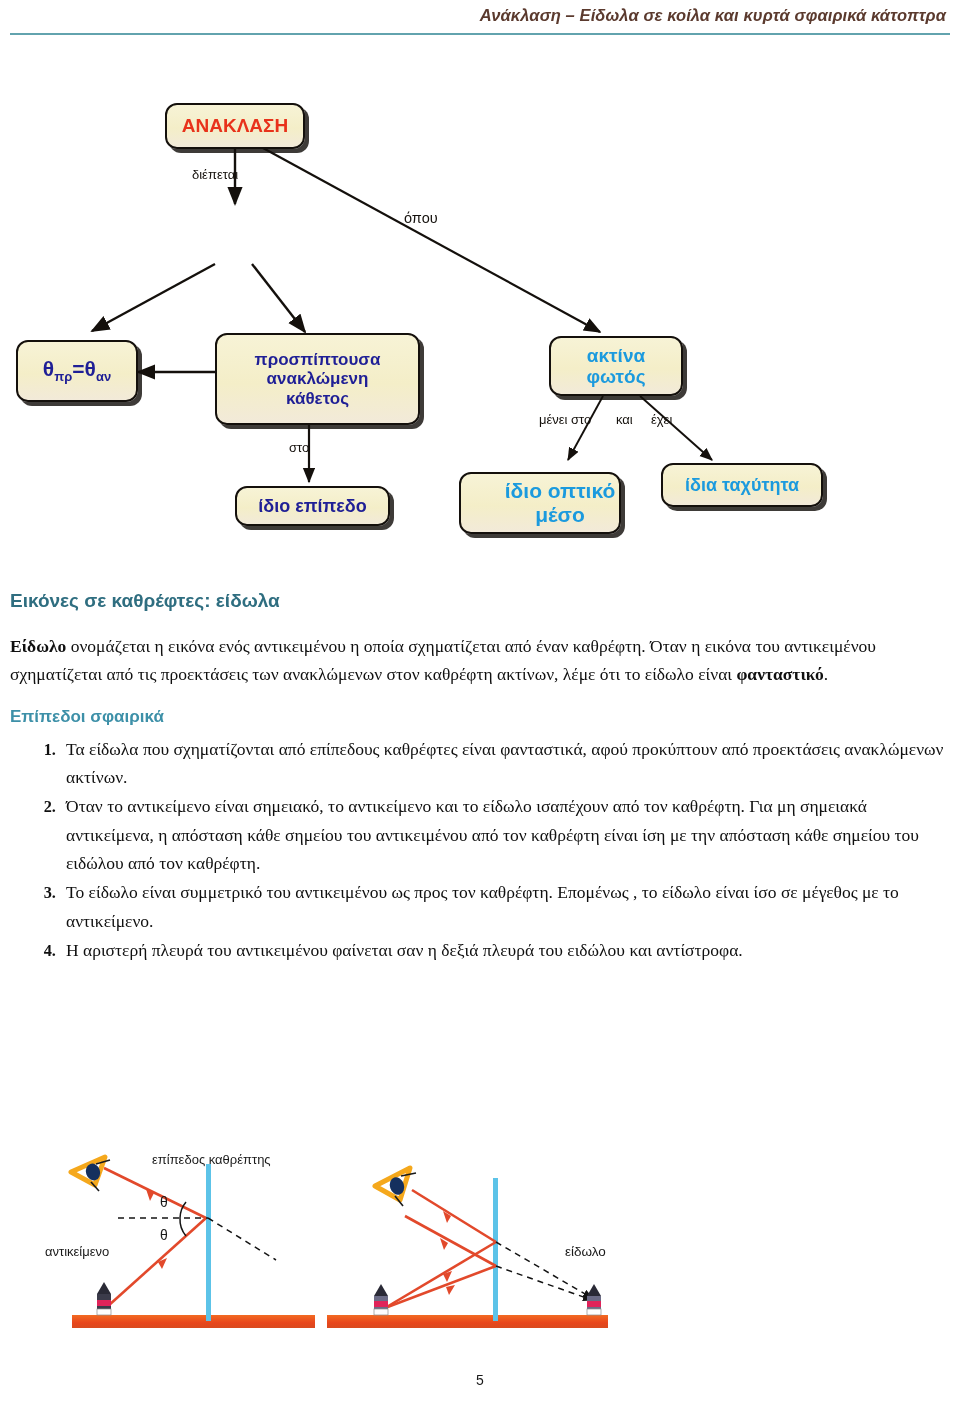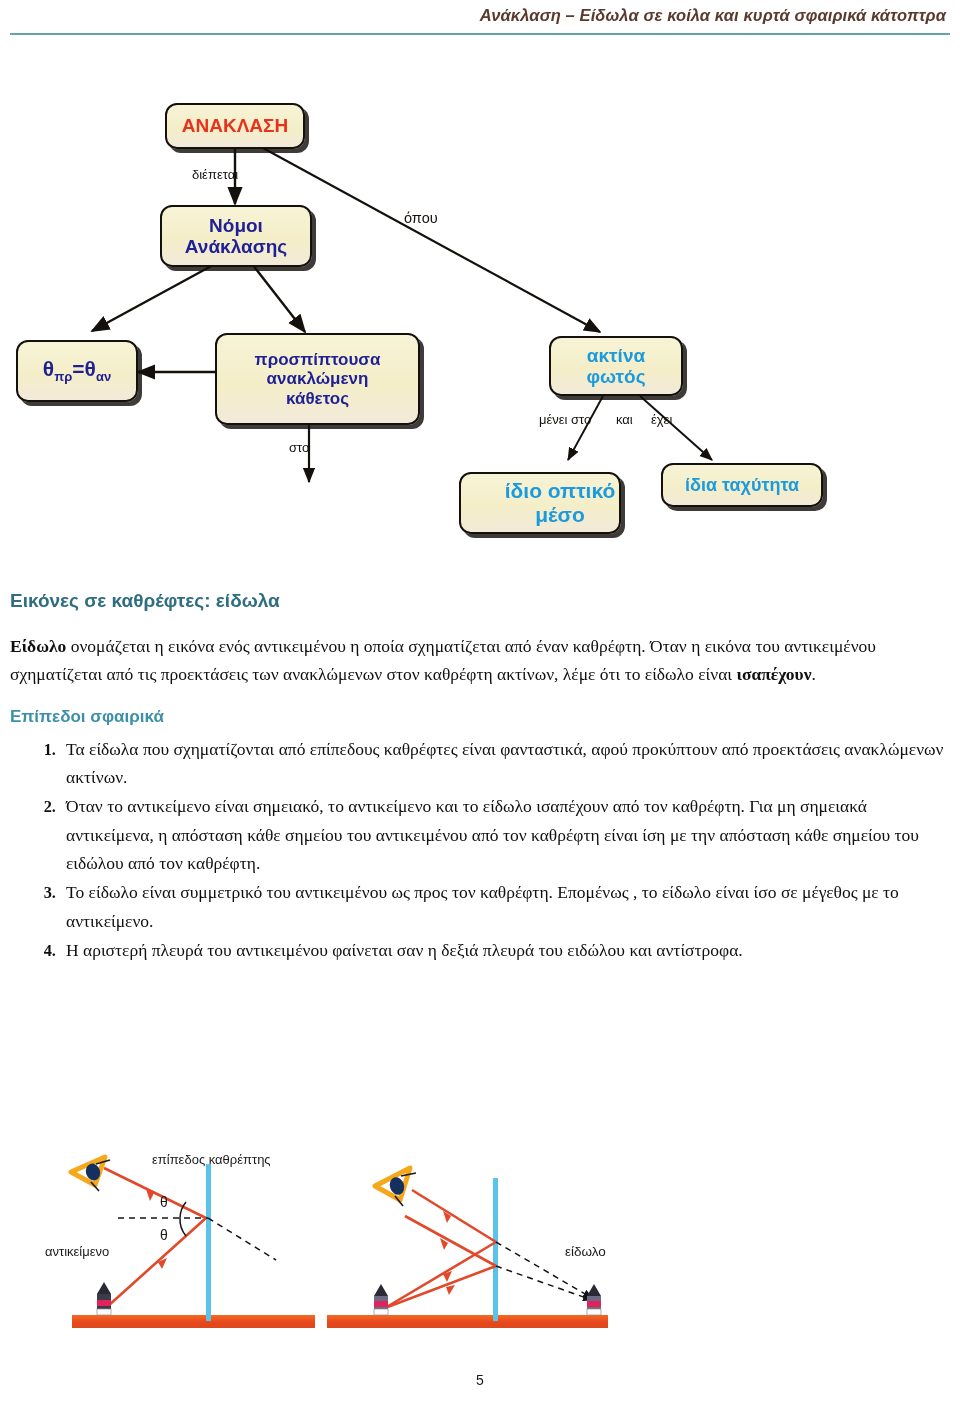--- a/index.html
+++ b/index.html
@@ -180,37 +180,36 @@
 
     <line x1="603" y1="318" x2="568" y2="382" stroke="#14100c" stroke-width="1.9" marker-end="url(#arrowSm)"></line>
 
     <line x1="640" y1="318" x2="712" y2="382" stroke="#14100c" stroke-width="1.9" marker-end="url(#arrowSm)"></line>
   </svg>
 
   <div class="node red" style="left:165px; top:25px; width:140px; height:46px; font-size:19px;">
     <span>ΑΝΑΚΛΑΣΗ</span>
   </div>
 
-  <div class="node blue" style="left:160px; top:127px; width:152px; height:62px; font-size:19px; white-space:pre-line;">
-    <span>Νόμοι
-Ανάκλασης</span>
-  </div>
 
   <div class="node blue" style="left:16px; top:262px; width:122px; height:62px; font-size:21px;">
     <span>
       <span>θ</span><span class="sub">πρ</span><span>=</span><span>θ</span><span class="sub">αν</span>
     </span>
   </div>
 
   <div class="node blue" style="left:215px; top:255px; width:205px; height:92px; font-size:17px; white-space:pre-line;">
     <span>προσπίπτουσα
 ανακλώμενη
 κάθετος</span>
   </div>
 
+  <div class="node blue" style="left:235px; top:408px; width:155px; height:40px; font-size:18px;">
+    <span>ίδιο επίπεδο</span>
+  </div>
 
   <div class="node cyan" style="left:549px; top:258px; width:134px; height:60px; font-size:19px; white-space:pre-line;">
     <span>ακτίνα
 φωτός</span>
   </div>
 
   <div class="node cyan" style="left:459px; top:394px; width:162px; height:62px; font-size:21px; white-space:pre-line;padding-left:40px;">
     <span>ίδιο οπτικό
 μέσο</span>
   </div>
@@ -225,21 +224,21 @@
   <div class="edge-label" style="left:539px; top:334px;">μένει στο</div>
   <div class="edge-label" style="left:616px; top:334px;">και</div>
   <div class="edge-label" style="left:651px; top:334px;">έχει</div>
 </div>
 
 <div class="content">
 
   <h2 class="sec">Εικόνες σε καθρέφτες: είδωλα</h2>
 
 
-  <p class="para"><b>Είδωλο</b><span> ονομάζεται η εικόνα ενός αντικειμένου η οποία σχηματίζεται από έναν καθρέφτη. Όταν η εικόνα του αντικειμένου σχηματίζεται από τις προεκτάσεις των ανακλώμενων στον καθρέφτη ακτίνων, λέμε ότι το είδωλο είναι </span><b>ισαπέχουν</b><span>.</span></p>
+  <p class="para"><b>Είδωλο</b><span> ονομάζεται η εικόνα ενός αντικειμένου η οποία σχηματίζεται από έναν καθρέφτη. Όταν η εικόνα του αντικειμένου σχηματίζεται από τις προεκτάσεις των ανακλώμενων στον καθρέφτη ακτίνων, λέμε ότι το είδωλο είναι </span><b>φανταστικό</b><span>.</span></p>
 
   <h3 class="sub-head tight">Επίπεδοι σφαιρικά</h3>
 
   <ol class="rules">
     <li>Τα είδωλα που σχηματίζονται από επίπεδους καθρέφτες είναι φανταστικά, αφού προκύπτουν από προεκτάσεις ανακλώμενων ακτίνων.</li>
     <li>Όταν το αντικείμενο είναι σημειακό, το αντικείμενο και το είδωλο ισαπέχουν από τον καθρέφτη. Για μη σημειακά αντικείμενα, η απόσταση κάθε σημείου του αντικειμένου από τον καθρέφτη είναι ίση με την απόσταση κάθε σημείου του ειδώλου από τον καθρέφτη.</li>
     <li>Το είδωλο είναι συμμετρικό του αντικειμένου ως προς τον καθρέφτη. Επομένως , το είδωλο είναι ίσο σε μέγεθος με το αντικείμενο.</li>
     <li>Η αριστερή πλευρά του αντικειμένου φαίνεται σαν η δεξιά πλευρά του ειδώλου και αντίστροφα.</li>
   </ol>
 </div>

